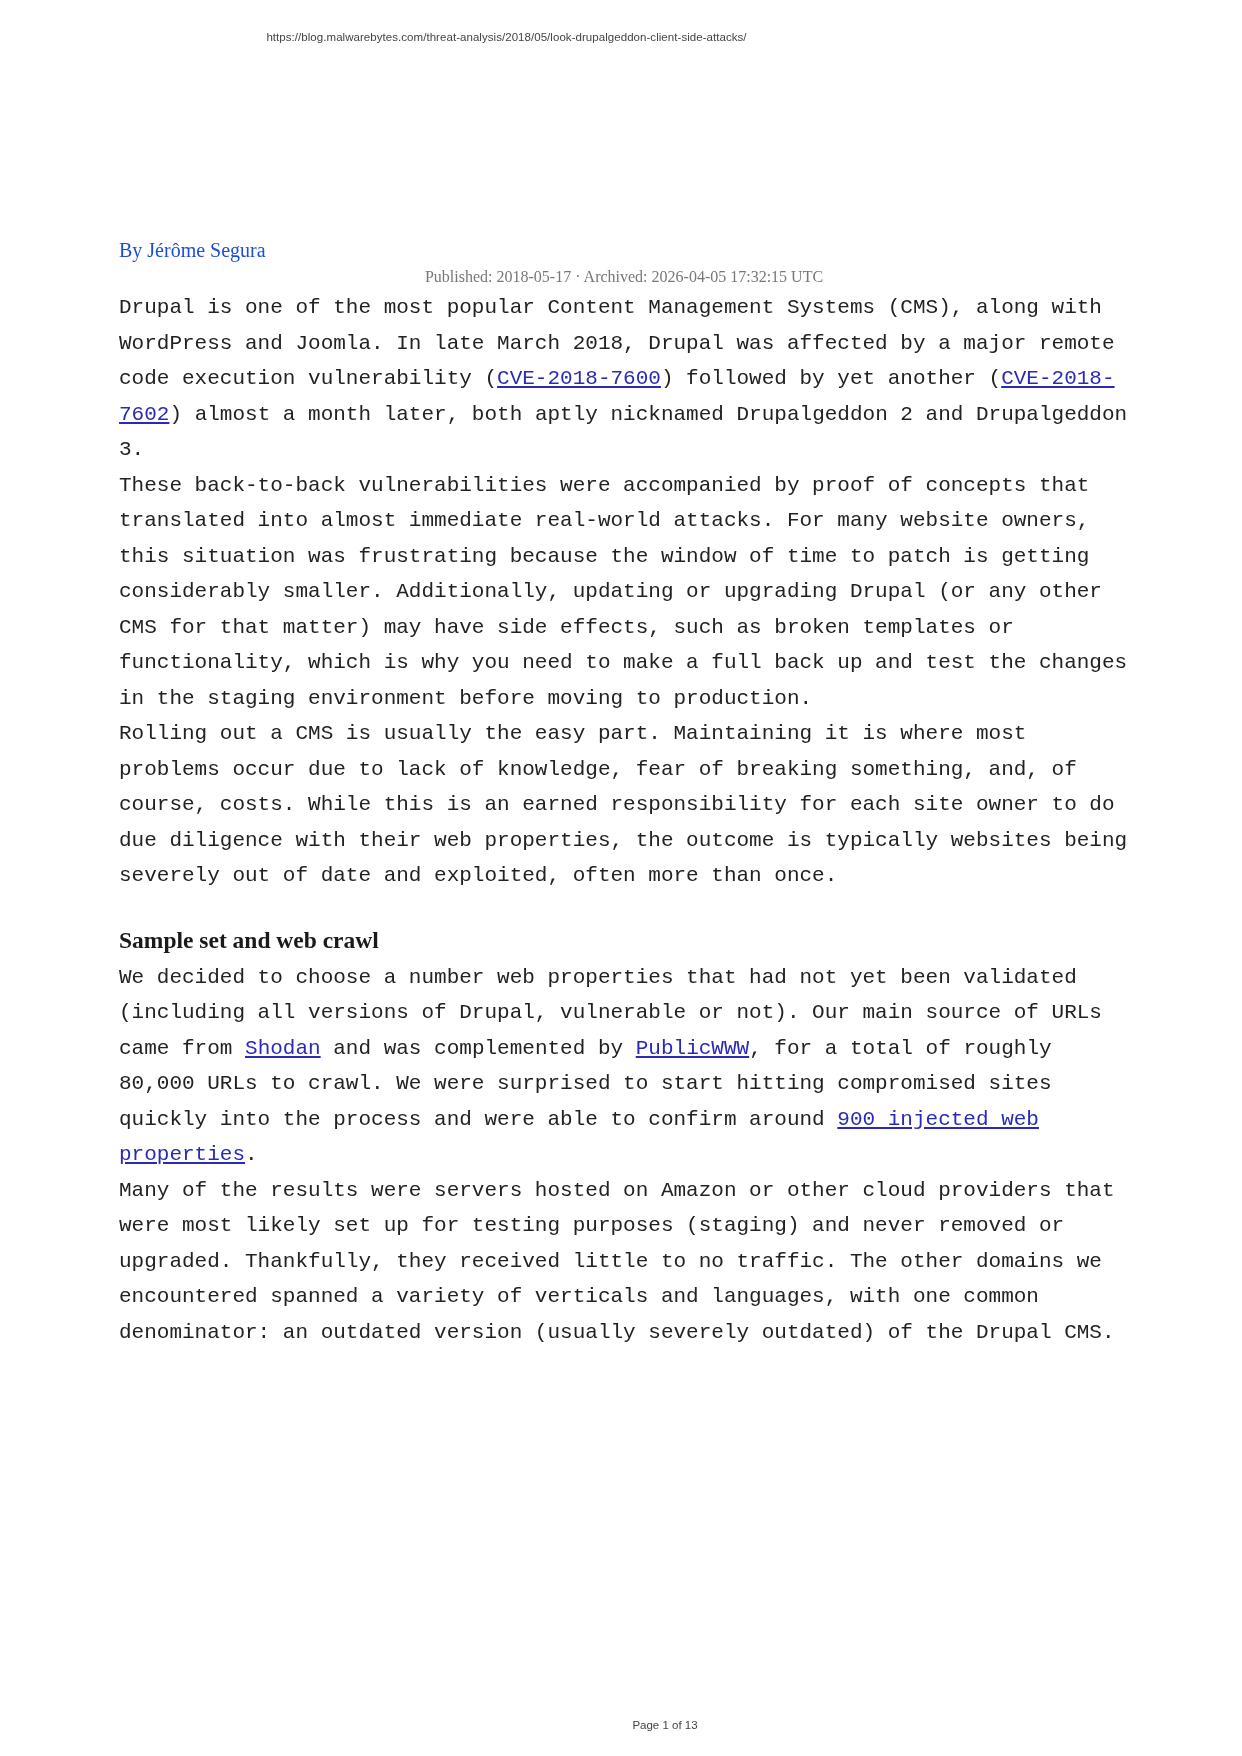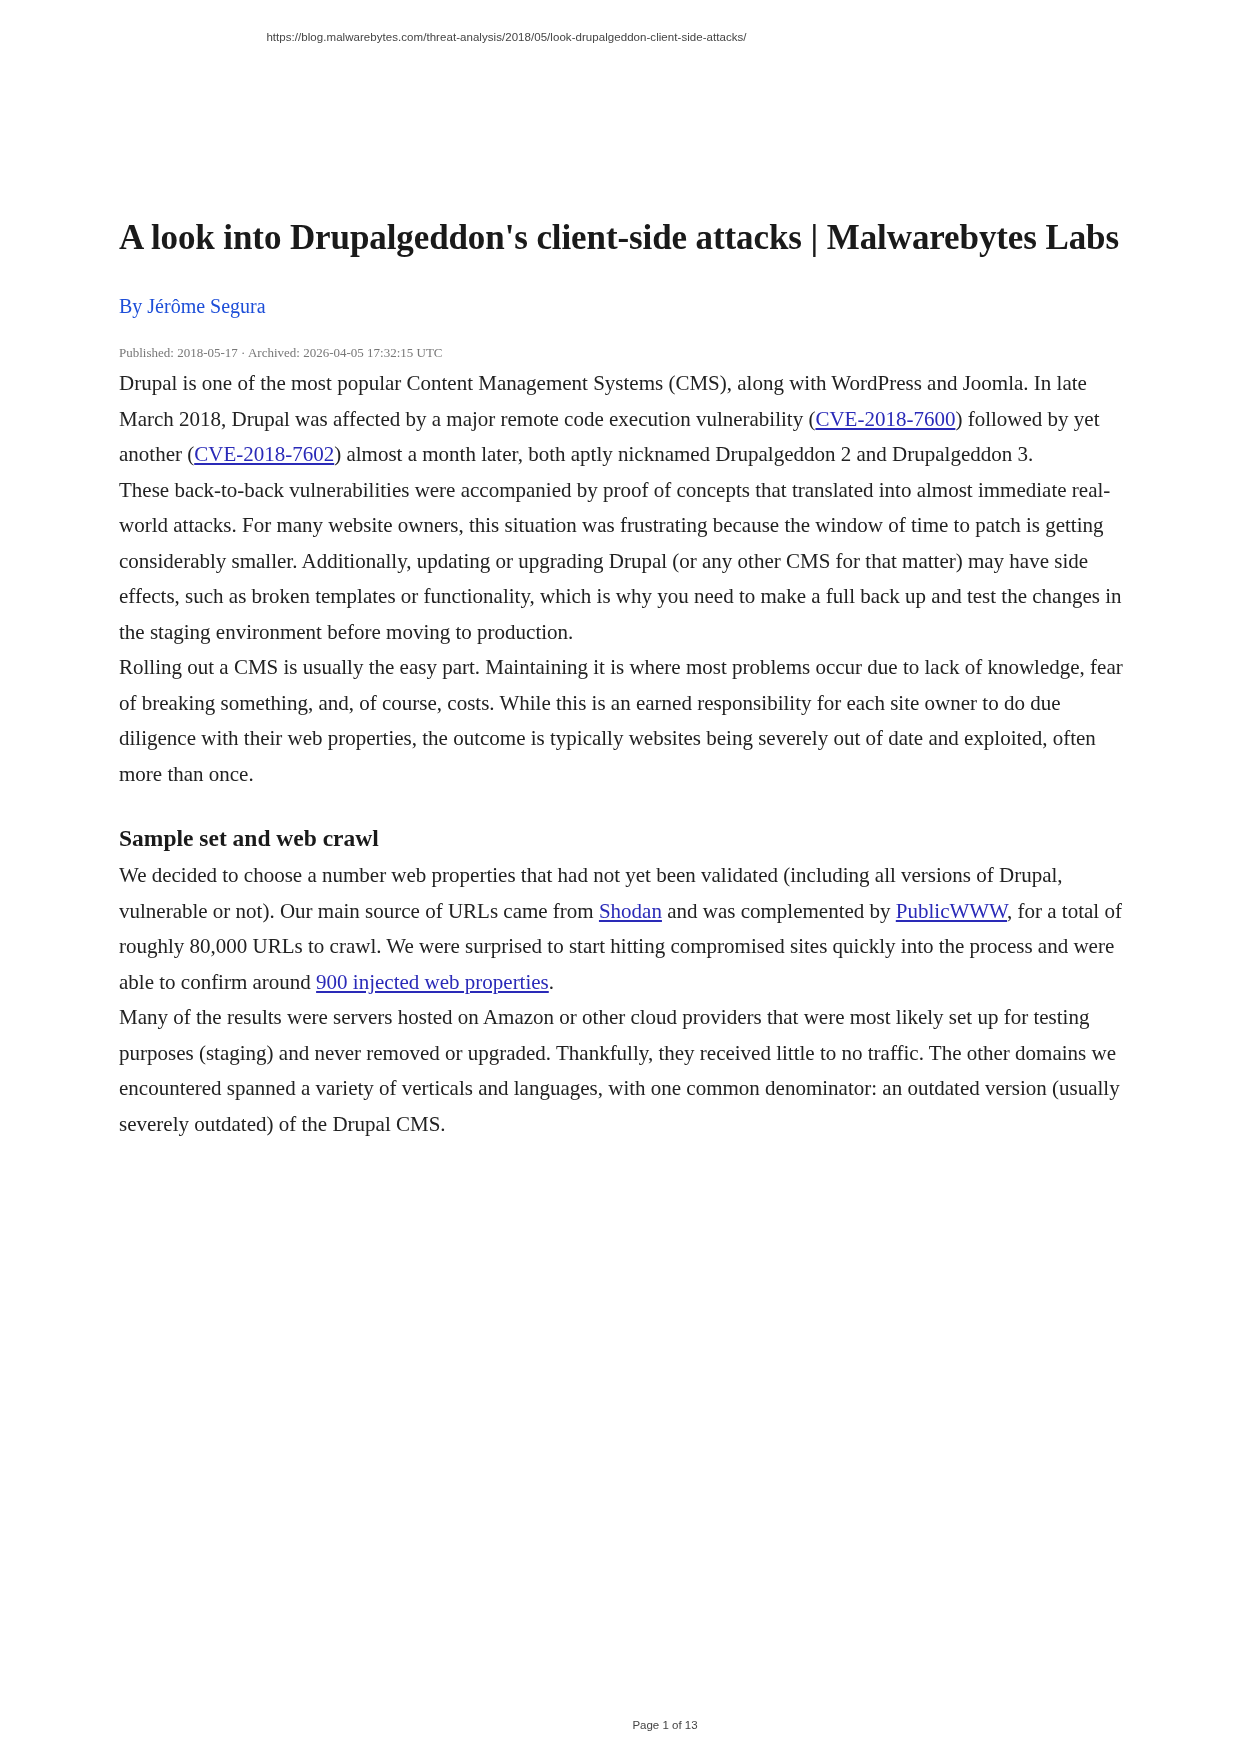--- a/index.html
+++ b/index.html
@@ -40,30 +40,31 @@
       color: #1a1a1a;
       letter-spacing: -0.1px;
     }
     .byline {
       margin-top: 26px;
       font-size: 20px;
       line-height: 28px;
       color: #1d4ed8;
     }
     .meta {
-      margin-top: 20px;
-      font-size: 13px;
+      font-size: 16px;
       line-height: 26px;
       color: #777777;
+      text-align: center;
     }
     p.para {
       margin: 0;
       font-size: 21px;
       line-height: 35.5px;
       color: #222222;
+      font-family: Liberation Mono, monospace;
     }
     .p1 { margin-top: 21px; }
     .p2 { margin-top: 20px; }
     .p3 { margin-top: 20px; }
     h2.section {
       margin: 30px 0 4px 0;
       font-size: 23.5px;
       line-height: 32px;
       font-weight: bold;
       color: #1a1a1a;
@@ -86,21 +87,20 @@
       color: #444444;
       padding-left: 44px;
     }
   </style>
 </head>
 <body>
 
 <div class="url-header">https://blog.malwarebytes.com/threat-analysis/2018/05/look-drupalgeddon-client-side-attacks/</div>
 
 <div class="content">
-  <h1 class="title">A look into Drupalgeddon's client-side attacks | Malwarebytes Labs</h1>
   <div class="byline">By Jérôme Segura</div>
   <div class="meta">Published: 2018-05-17 · Archived: 2026-04-05 17:32:15 UTC</div>
 
   <p class="para p1"><span>Drupal is one of the most popular Content Management Systems (CMS), along with WordPress and Joomla. In late March 2018, Drupal was affected by a major remote code execution vulnerability (</span><a class="link" href="#">CVE-2018-7600</a><span>) followed by yet another (</span><a class="link" href="#">CVE-2018-7602</a><span>) almost a month later, both aptly nicknamed Drupalgeddon 2 and Drupalgeddon 3.</span></p>
 
   <p class="para p2">These back-to-back vulnerabilities were accompanied by proof of concepts that translated into almost immediate real-world attacks. For many website owners, this situation was frustrating because the window of time to patch is getting considerably smaller. Additionally, updating or upgrading Drupal (or any other CMS for that matter) may have side effects, such as broken templates or functionality, which is why you need to make a full back up and test the changes in the staging environment before moving to production.</p>
 
   <p class="para p3">Rolling out a CMS is usually the easy part. Maintaining it is where most problems occur due to lack of knowledge, fear of breaking something, and, of course, costs. While this is an earned responsibility for each site owner to do due diligence with their web properties, the outcome is typically websites being severely out of date and exploited, often more than once.</p>
 
   <h2 class="section">Sample set and web crawl</h2>

